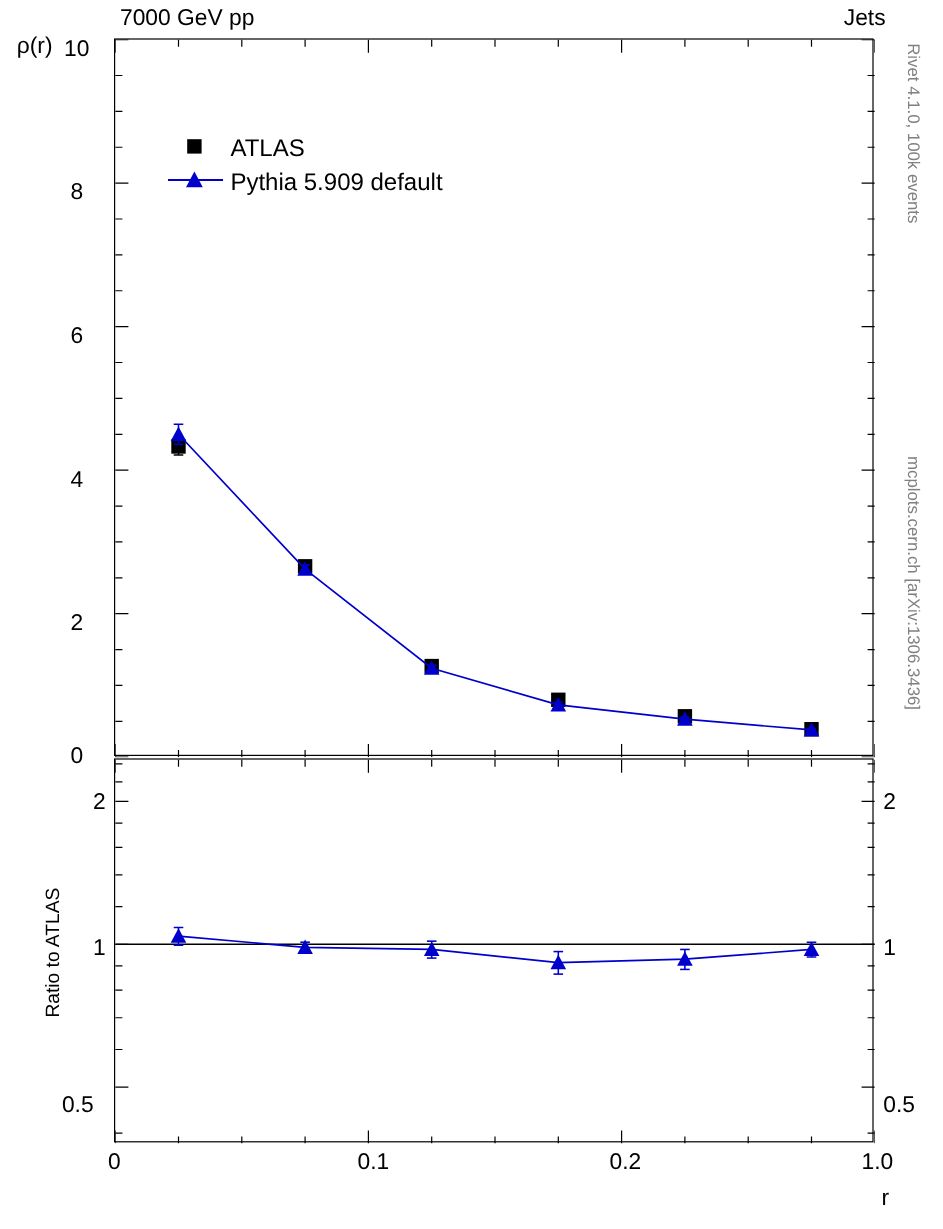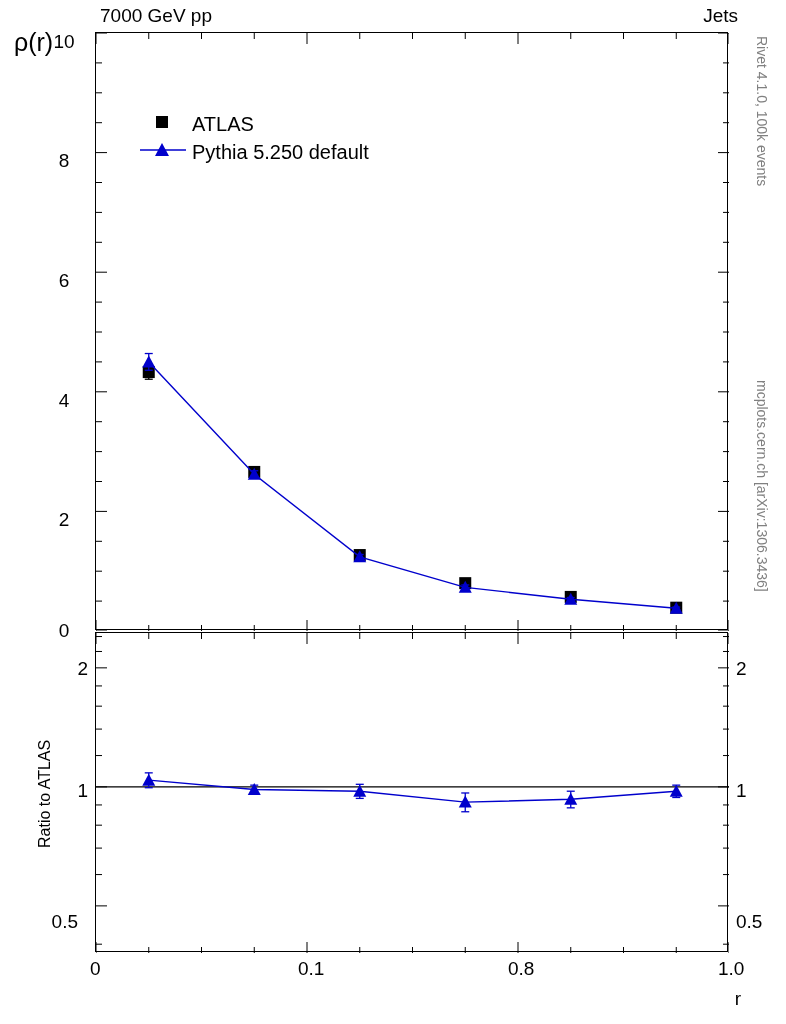--- a/index.html
+++ b/index.html
@@ -63,21 +63,21 @@
   .ylab-ratio { text-align: right; width: 44px; }
   .ylab-ratio-right { text-align: left; width: 44px; }
 
   
   #plot-title {
     left: 183px; top: 60px;
     font-size: 18px;
   }
   #y-axis-label {
     left: 14px; top: 28px;
-    font-size: 25px;
+    font-size: 19px;
   }
   #x-axis-label {
     right: 45px; top: 988px;
     font-size: 19px;
   }
   #ratio-y-label {
     left: 36px; top: 848px;
     font-size: 16px;
     transform: rotate(-90deg);
     transform-origin: 0 0;
@@ -346,32 +346,32 @@
   <div class="ticklabel ylab-ratio" style="left:44px; top:658px;">2</div>
   <div class="ticklabel ylab-ratio" style="left:44px; top:780px;">1</div>
   <div class="ticklabel ylab-ratio" style="left:34px; top:911px;">0.5</div>
 
   <div class="ticklabel ylab-ratio-right" style="left:736px; top:658px;">2</div>
   <div class="ticklabel ylab-ratio-right" style="left:736px; top:780px;">1</div>
   <div class="ticklabel ylab-ratio-right" style="left:736px; top:911px;">0.5</div>
 
   <div class="ticklabel" style="left:90px;  top:958px;">0</div>
   <div class="ticklabel" style="left:298px; top:958px;">0.1</div>
-  <div class="ticklabel" style="left:508px; top:958px;">0.8</div>
+  <div class="ticklabel" style="left:508px; top:958px;">0.2</div>
   <div class="ticklabel" style="left:718px; top:958px;">1.0</div>
 
   <div id="legend">
     <div class="legend-row">
       <svg class="legend-marker">
         <rect x="16" y="6" width="12" height="12" fill="#000000"></rect>
       </svg>
       <span class="legend-label">ATLAS</span>
     </div>
     <div class="legend-row">
       <svg class="legend-marker">
         <line x1="0" y1="12" x2="46" y2="12" stroke="#0000cc" stroke-width="1.6"></line>
         <polygon points="22,5 29,18 15,18" fill="#0000cc"></polygon>
       </svg>
-      <span class="legend-label">Pythia 5.250 default</span>
+      <span class="legend-label">Pythia 5.909 default</span>
     </div>
   </div>
 
 </div>
 
 </body></html>

